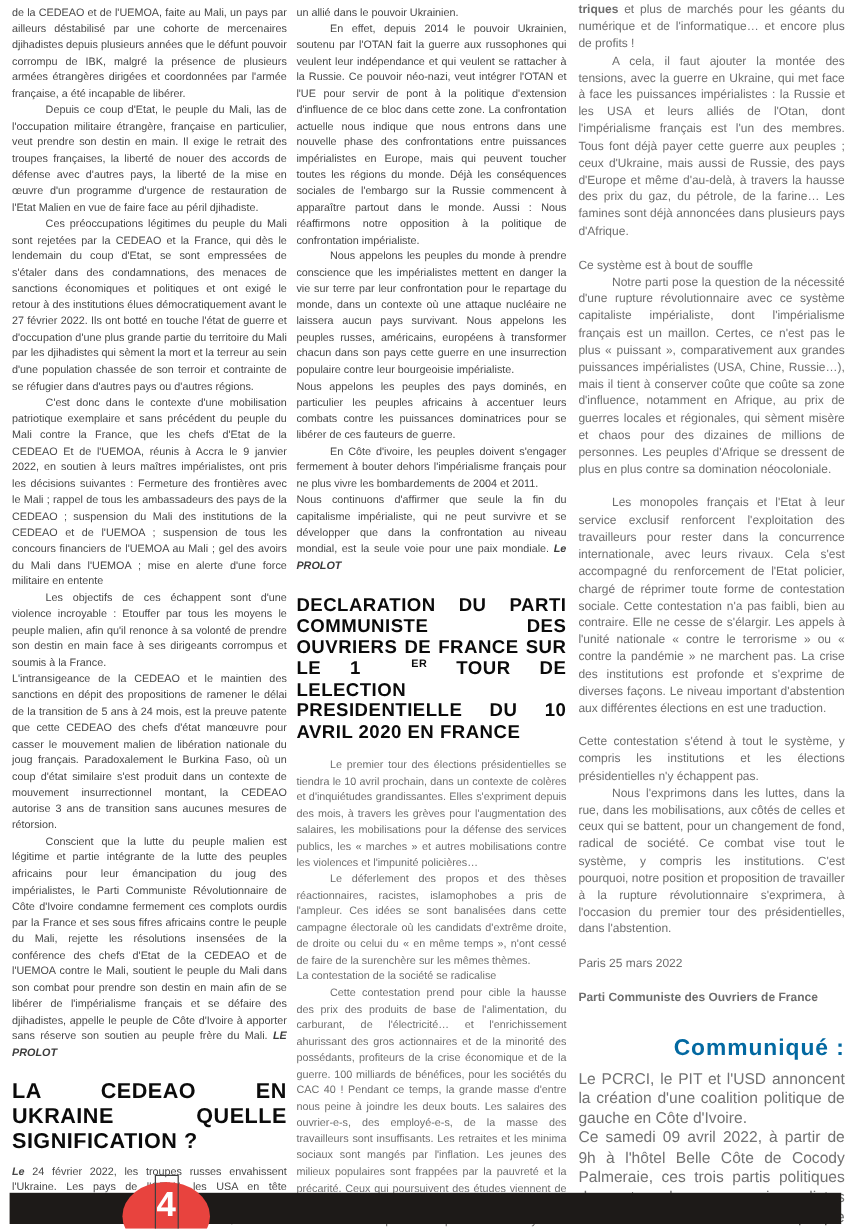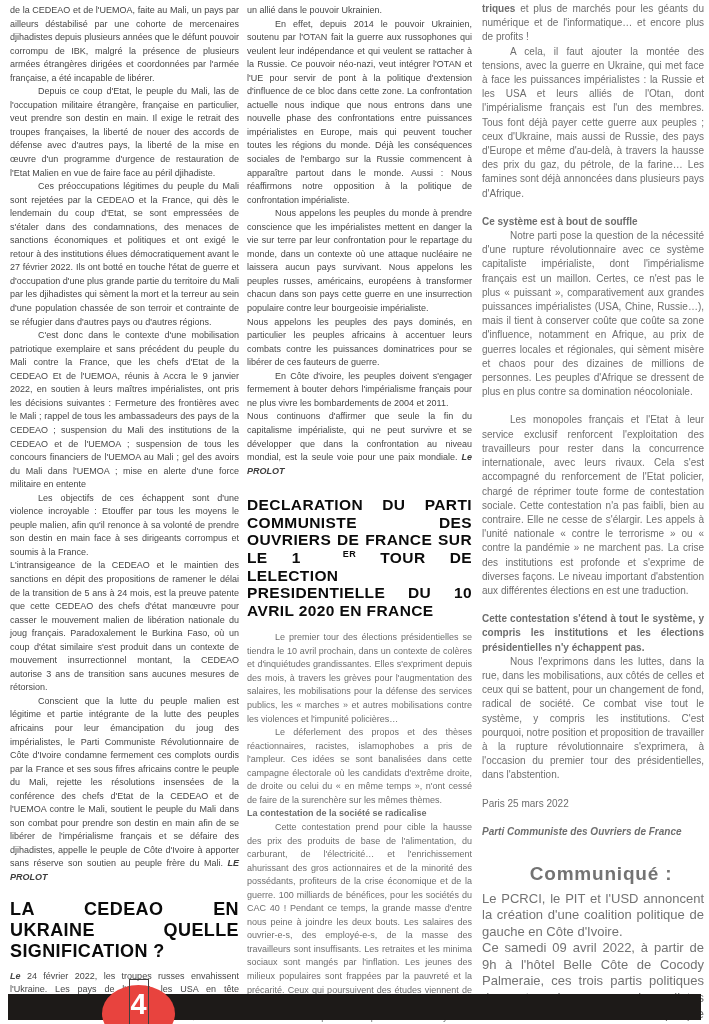--- a/index.html
+++ b/index.html
@@ -15,29 +15,29 @@
   .tag{font-style:italic;font-weight:bold;color:#3d3d3d;}
   .lead{font-weight:bold;font-style:italic;}
   
   .headline{font-weight:900;color:#0b0b0b;text-align:justify;letter-spacing:.4px;}
   .h-lg{font-size:18px;line-height:21px;margin:14px 0 8px 0;}
   .h-md{font-size:15.5px;line-height:17.6px;margin:18px 0 12px 0;}
   .h-md sup{font-size:9px;vertical-align:super;line-height:0;margin-left:42px;}
   
   .decl p{margin:0;font-size:9px;line-height:13.55px;color:#6e6e6e;}
   .decl .gap{}
-  .subhead{font-weight:bold;color:#5f5f5f;}
+  .subhead{font-weight:normal;color:#5f5f5f;}
   
   .c3 .decl p{font-size:10px;line-height:14.2px;}
   .c3 .gap{margin-top:14px;}
   .dateline{margin-top:14px !important;color:#8f8f8f;}
-  .signature{margin-top:14px !important;font-weight:bold;color:#7d7d7d;font-style:italic;}
+  .signature{margin-top:14px !important;font-weight:bold;color:#7d7d7d;}
   
-  .comm-title{font-weight:900;color:#737373;font-size:19px;line-height:22px;
-              letter-spacing:.8px;margin:24px 0 6px 16px;text-align:center;}
+  .comm-title{font-weight:900;color:#0369a1;font-size:19px;line-height:22px;
+              letter-spacing:.8px;margin:24px 0 6px 16px;text-align:right;}
   .comm p{margin:0;font-size:13px;line-height:16.5px;color:#737373;text-align:justify;}
   
   .footer-bar{position:absolute;left:8px;top:994px;width:693px;height:26px;background:#1d1a18;}
   .page-ellipse{position:absolute;left:102px;top:985px;width:73px;height:57px;
                 border-radius:50%;background:#e8433e;}
   .page-rect{position:absolute;left:129px;top:979px;width:18px;height:44px;
              border:1.5px solid #3f3f3f;background:transparent;}
   .page-num{position:absolute;left:102px;top:988px;width:73px;text-align:center;
             font-weight:900;font-size:29px;color:#ffffff;line-height:32px;}
 </style>

